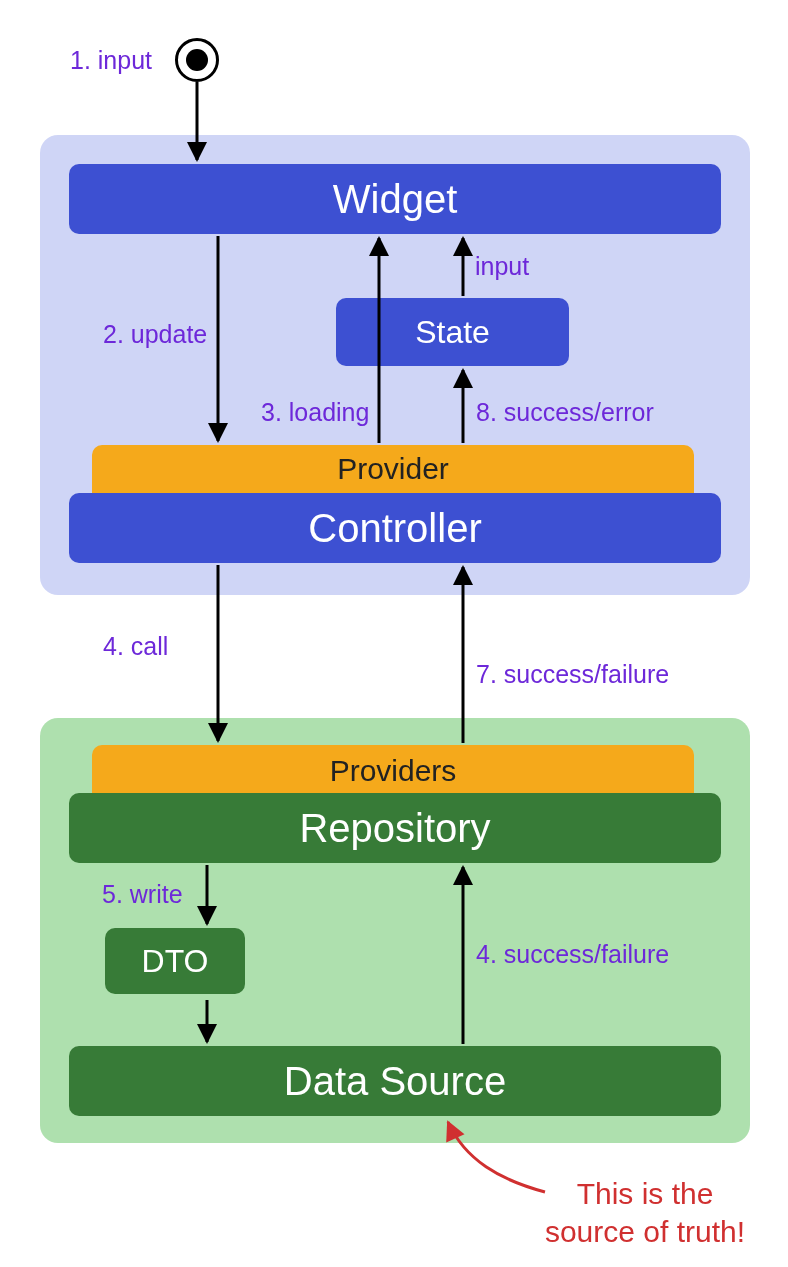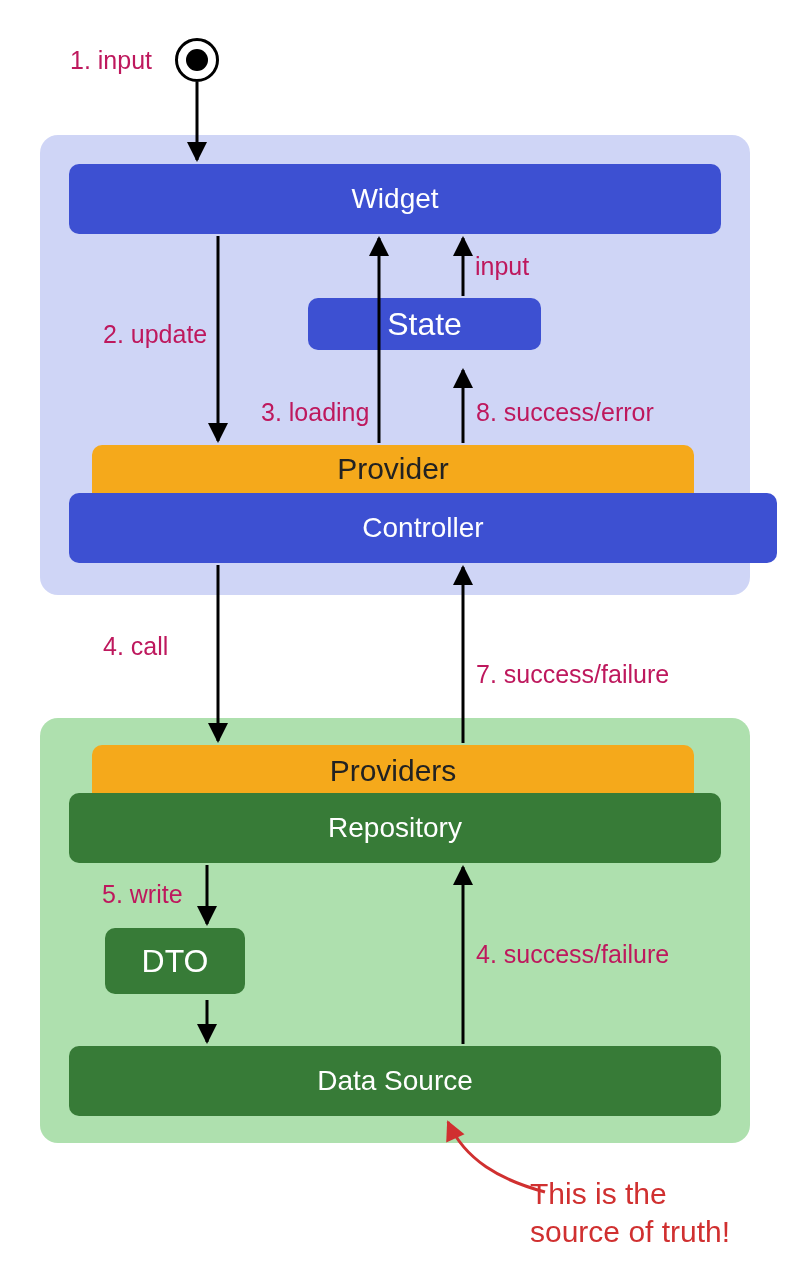--- a/index.html
+++ b/index.html
@@ -27,40 +27,41 @@
   }
   .panel.blue-light { background: #cfd5f6; }
   .panel.green-light { background: #aee0ae; }
 
   .block {
     position: absolute;
     display: flex;
     align-items: center;
     justify-content: center;
     border-radius: 10px;
-    font-size: 28px;
+    font-size: 40px;
     color: #fff;
   }
   .block.blue   { background: #3d50d2; }
   .block.green  { background: #377b37; }
   .block.orange { background: #f5a91b; color: #222; }
   .block.small  { font-size: 30px; }
   .block.medium { font-size: 32px; }
 
   .label {
     position: absolute;
     font-size: 25px;
-    color: #be185d;
+    color: #6d28d9;
     white-space: nowrap;
   }
 
   .annotation {
     position: absolute;
     font-size: 30px;
     color: #d03030;
+    text-align: center;
     line-height: 1.25;
   }
 
   
   .start-node {
     position: absolute;
     width: 38px;
     height: 38px;
     border: 3px solid #000;
     border-radius: 50%;
@@ -90,29 +91,29 @@
 <div class="canvas">
 
   <div class="panel blue-light" style="left:40px; top:135px; width:710px; height:460px;"></div>
 
   <div class="panel green-light" style="left:40px; top:718px; width:710px; height:425px;"></div>
 
   <div class="block orange small" style="left:92px; top:445px; width:602px; height:48px; border-radius:10px 10px 0 0;text-align:right;">
     <span>Provider</span>
   </div>
 
-  <div class="block blue" style="left:69px; top:493px; width:708px; height:70px;">
+  <div class="block blue" style="left:69px; top:493px; width:652px; height:70px;">
     <span>Controller</span>
   </div>
 
   <div class="block blue" style="left:69px; top:164px; width:652px; height:70px;">
     <span>Widget</span>
   </div>
 
-  <div class="block blue medium" style="left:308px; top:298px; width:233px; height:52px;">
+  <div class="block blue medium" style="left:336px; top:298px; width:233px; height:68px;">
     <span>State</span>
   </div>
 
   <div class="block orange small" style="left:92px; top:745px; width:602px; height:52px; border-radius:10px 10px 0 0;">
     <span>Providers</span>
   </div>
 
   <div class="block green" style="left:69px; top:793px; width:652px; height:70px;">
     <span>Repository</span>
   </div>

